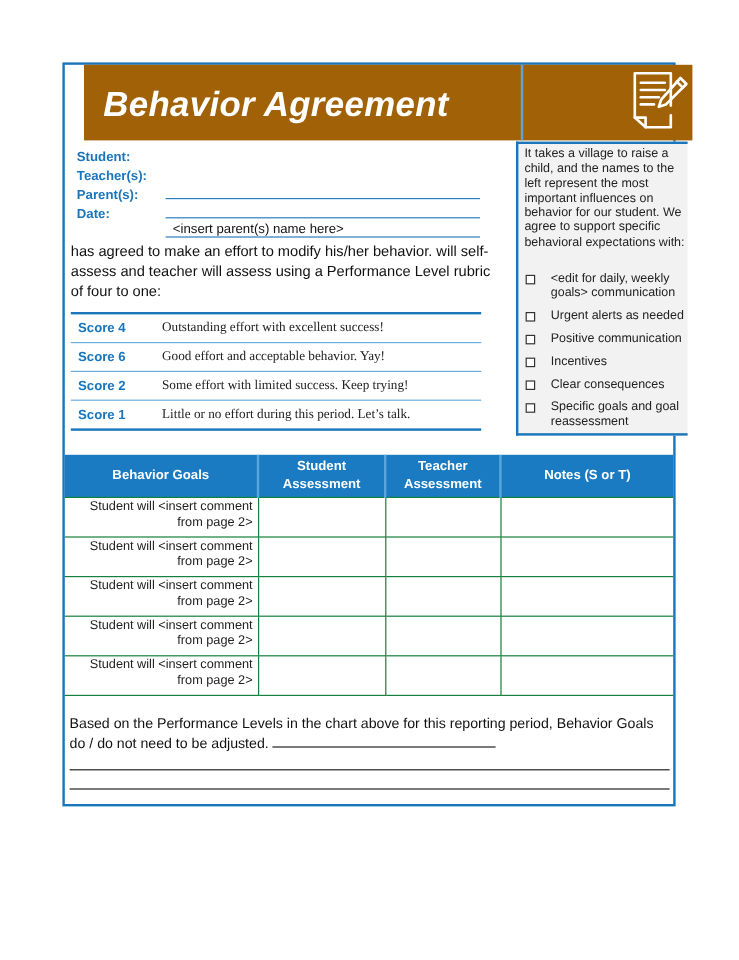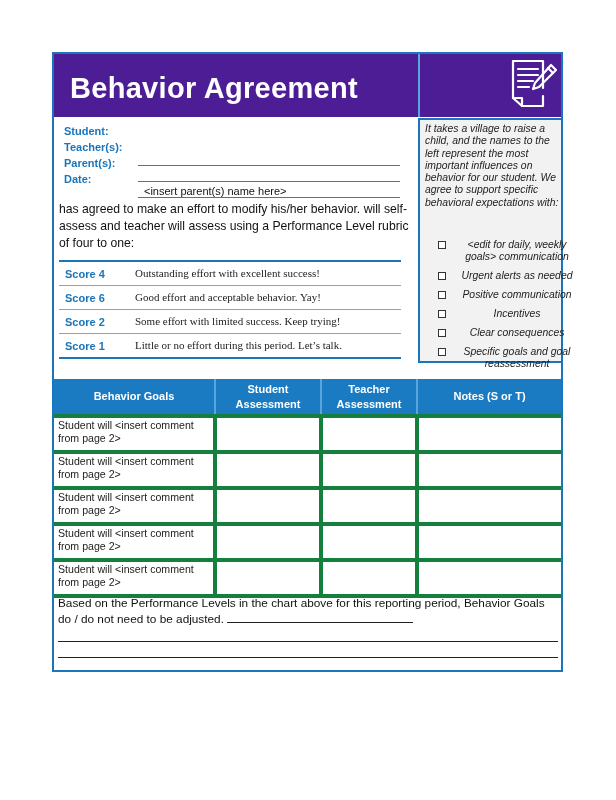--- a/index.html
+++ b/index.html
@@ -1,41 +1,41 @@
 <!DOCTYPE html>
 <html><head>
 <meta charset="utf-8">
 <style>
   html, body { margin: 0; padding: 0; background: #ffffff; }
   body { width: 616px; height: 800px; position: relative; font-family: "Liberation Sans", sans-serif; color: #111; }
   .frame { position: absolute; left: 52px; top: 52px; width: 511px; height: 620px; border: 2px solid #1a75bb; box-sizing: border-box; background: #fff; }
-  .header { position: absolute; left: 0; top: 0; width: 507px; height: 63px; background: #4c1d95; }
+  .header { position: absolute; left: 16px; top: 0; width: 507px; height: 63px; background: #a16207; font-style: italic; }
   .title { position: absolute; left: 16px; top: 18px; font-size: 29px; font-weight: bold; color: #fff; letter-spacing: 0.3px; }
   .header-div { position: absolute; left: 364px; top: 0; width: 2px; height: 63px; background: #5aa6dc; }
   .doc-icon { position: absolute; left: 455px; top: 4px; width: 50px; height: 50px; }
   .fields { position: absolute; left: 10px; top: 70px; width: 340px; }
   .field-row { position: relative; height: 16px; }
   .field-label { position: absolute; left: 0; top: 1px; font-size: 11px; font-weight: bold; color: #1a75bb; }
   .field-line { position: absolute; left: 74px; top: 0; width: 262px; height: 14px; border-bottom: 1px solid #2a7fc0; font-size: 11px; padding-left: 6px; box-sizing: border-box; line-height: 14px; margin-top: 28px; }
   .field-line.last { border-bottom: 2px solid #1a75bb; }
   .agree { position: absolute; left: 5px; top: 147px; width: 355px; font-size: 12.2px; line-height: 17px; }
   .scores { position: absolute; left: 5px; top: 206px; width: 342px; border-top: 2px solid #1a75bb; border-bottom: 2px solid #1a75bb; }
   .score-row { height: 23px; position: relative; border-bottom: 1px solid #6aaee0; }
   .score-row:last-child { border-bottom: none; }
   .score-label { position: absolute; left: 6px; top: 6px; font-size: 11px; font-weight: bold; color: #1a75bb; }
   .score-desc { position: absolute; left: 76px; top: 5px; font-size: 11px; color: #222; font-family: Liberation Serif, serif; }
-  .sidebar { position: absolute; left: 364px; top: 64px; width: 143px; height: 245px; background: #f2f2f2; border: 2px solid #1a75bb; border-right: none; box-sizing: border-box; font-style: italic; }
+  .sidebar { position: absolute; left: 376px; top: 64px; width: 143px; height: 245px; background: #f2f2f2; border: 2px solid #1a75bb; border-right: none; box-sizing: border-box; }
   .side-intro { position: absolute; left: 5px; top: 3px; width: 135px; font-size: 10.4px; line-height: 12.3px; color: #222; }
-  .side-list { position: absolute; left: 5px; top: 107px; width: 138px; margin: 12px; padding: 0; list-style: none; text-align: center; }
+  .side-list { position: absolute; left: 5px; top: 107px; width: 138px; margin: 0; padding: 0; list-style: none; }
   .side-item { position: relative; padding-left: 22px; font-size: 10.4px; line-height: 12.3px; color: #222; margin-bottom: 6.6px; }
   .checkbox { position: absolute; left: 1px; top: 2px; width: 6px; height: 6px; border: 1px solid #333; background: #fff; }
   .goals { position: absolute; left: 0; top: 325px; width: 507px; border-collapse: collapse; table-layout: fixed; }
   .goals th { background: #1a7bc2; color: #fff; font-size: 11px; font-weight: bold; height: 35px; padding: 0; border-left: 2px solid #5aa6dc; line-height: 15px; }
   .goals th:first-child { border-left: none; }
-  .goals td { height: 30px; border: 4px solid #15803d; font-size: 10.6px; line-height: 12.5px; padding: 1px 4px; vertical-align: top; color: #222; }
+  .goals td { height: 30px; border: 1px solid #15803d; font-size: 10.6px; line-height: 12.5px; padding: 1px 4px; vertical-align: top; color: #222; text-align: right; }
   .goals td:first-child { border-left: none; }
   .goals td:last-child { border-right: none; }
   .footer-text { position: absolute; left: 4px; top: 542px; width: 502px; font-size: 11.8px; line-height: 14.5px; color: #111; }
   .uline { display: inline-block; border-bottom: 1px solid #222; height: 11px; vertical-align: baseline; }
   .full-line { width: 500px; border-bottom: 1px solid #222; height: 12px; margin-top: 3px; }
 </style>
 </head>
 <body>
 
 <div class="frame">

